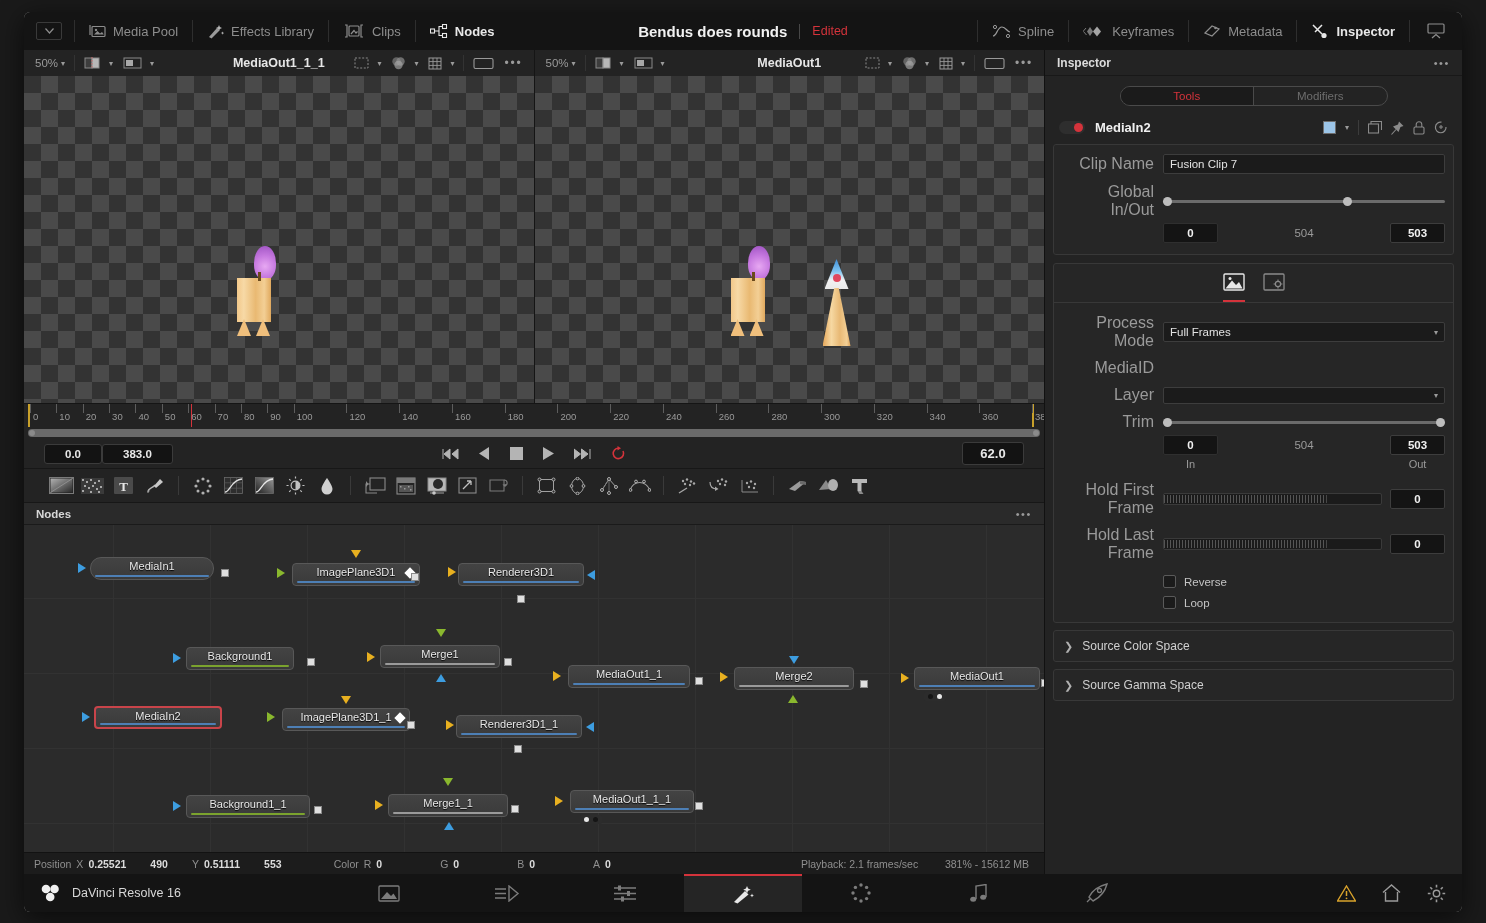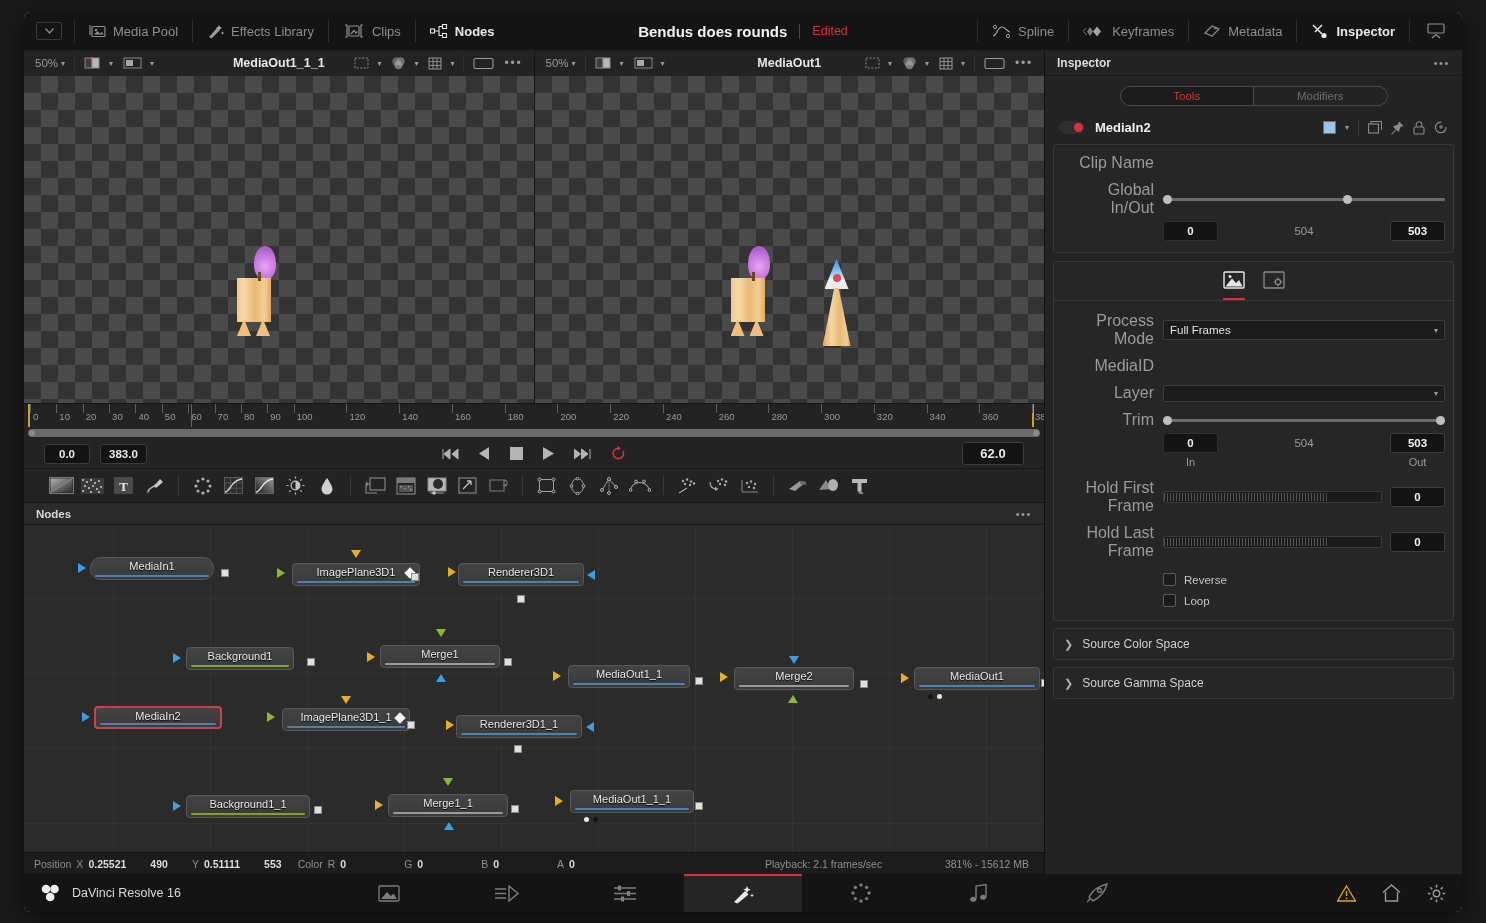--- a/index.html
+++ b/index.html
@@ -115,21 +115,21 @@
   .scrollbar:before{left:1px;} .scrollbar:after{right:1px;}
 
   
   .transport {
     height:30px; background:#232323; display:flex; align-items:center;
     flex:0 0 30px; padding:0 20px; position:relative; border-bottom:1px solid #171717;
   }
   .numfield {
     background:#131313; border:1px solid #3b3b3b; border-radius:3px;
     color:#e8e8e8; font-size:11.5px; font-weight:bold;
-    padding:3px 8px; min-width:46px; text-align:center; margin-right:10px;
+    padding:3px 20px; min-width:46px; text-align:center; 
   }
   .tcenter {
     position:absolute; left:0; right:0; display:flex; justify-content:center;
     align-items:center; gap:20px; pointer-events:none;
   }
   .tbtn { color:#b4b4b4; cursor:pointer; pointer-events:auto; display:flex; }
   .tright { margin-left:auto; }
 
   
   .toolstrip {
@@ -1037,21 +1037,21 @@
       </div>
 
       <div class="statusbar">
         <span class="sb-k">Position</span>
         <span class="sb-k">X</span>
         <span class="sb-v">0.25521</span>
         <span class="sb-v" style="margin-left:24px">490</span>
         <span class="sb-k" style="margin-left:24px">Y</span>
         <span class="sb-v">0.51111</span>
         <span class="sb-v" style="margin-left:24px">553</span>
-        <span class="sb-k" style="margin-left:16px">Color</span>
+        <span class="sb-k" style="margin-left:52px">Color</span>
         <span class="sb-k">R</span>
         <span class="sb-v">0</span>
         <span class="sb-k" style="margin-left:58px">G</span>
         <span class="sb-v">0</span>
         <span class="sb-k" style="margin-left:58px">B</span>
         <span class="sb-v">0</span>
         <span class="sb-k" style="margin-left:58px">A</span>
         <span class="sb-v">0</span>
         <span class="sb-k" style="margin-left:190px">Playback: 2.1 frames/sec</span>
         <span class="sb-k" style="margin-left:auto">381% - 15612 MB</span>
@@ -1094,20 +1094,21 @@
             <svg width="14" height="14" viewBox="0 0 14 14">
               <path d="M12 6 A5.3 5.3 0 1 1 7.5 1.2" stroke="#8a8a8a" fill="none" stroke-width="1.2"></path>
               <path d="M7 4 L7 8 M5 6 L9 6" stroke="#8a8a8a" stroke-width="1.1"></path>
             </svg>
           </div>
         </div>
 
         <div class="panel">
           <div class="row">
             <div class="rlabel">Clip Name</div>
+            <div class="txtfield">Fusion Clip 7</div>
           </div>
           <div class="row" style="margin-bottom:4px">
             <div class="rlabel">Global In/Out</div>
             <div class="sliderrow">
               <div class="strack">
                 <div class="sknob" style="left:0"></div>
                 <div class="sknob" style="left:64%"></div>
               </div>
             </div>
           </div>

